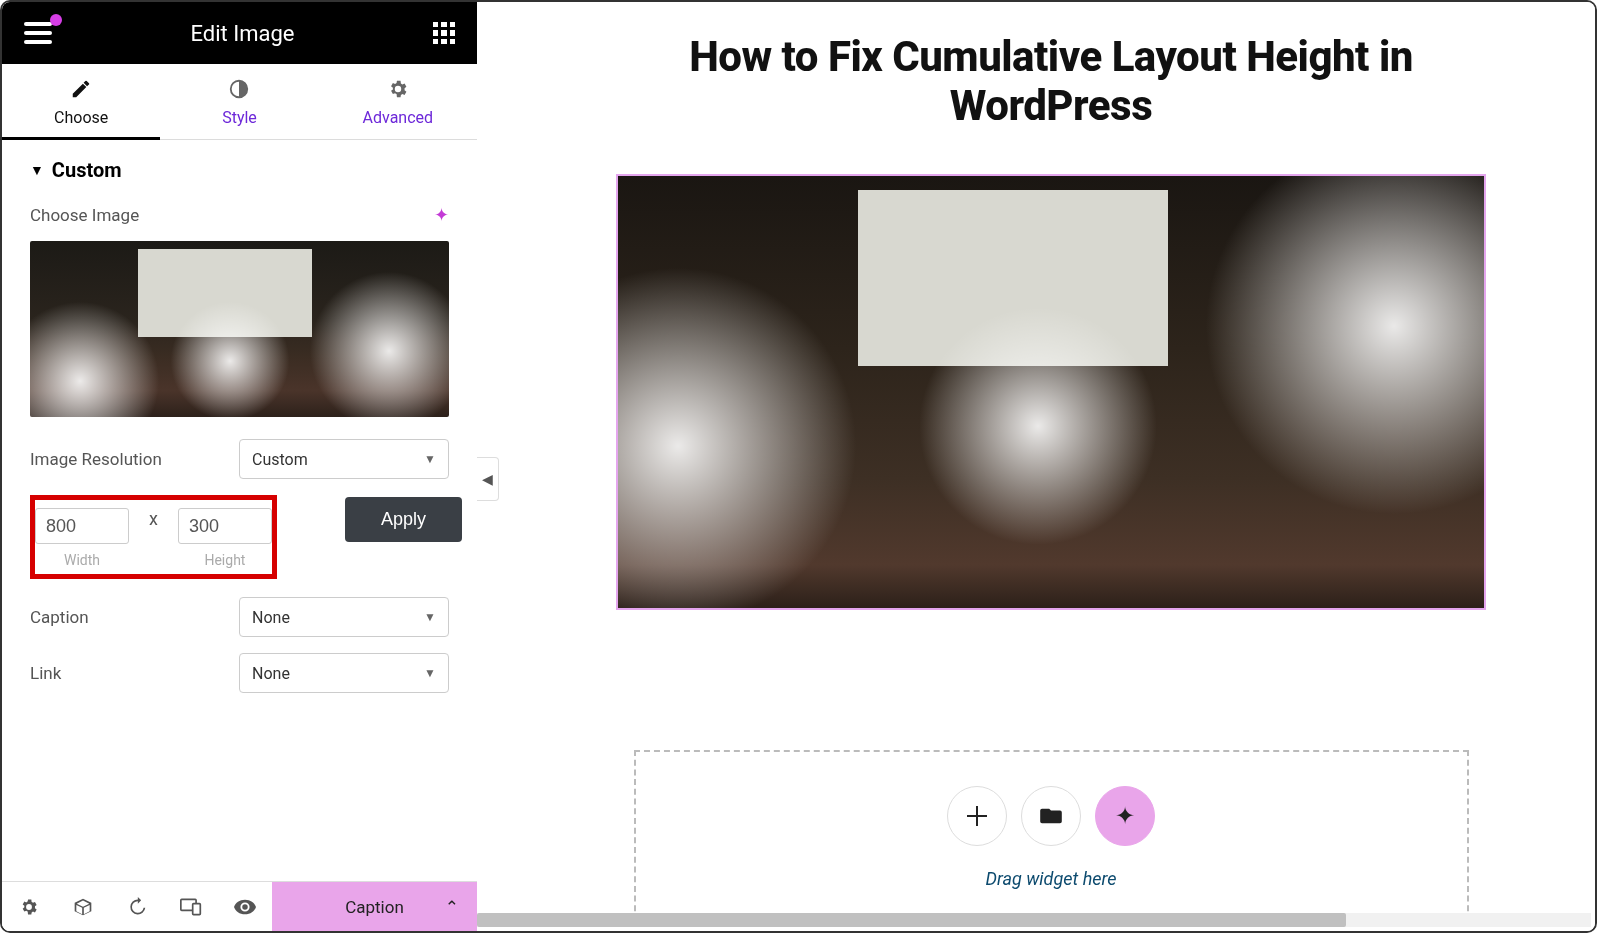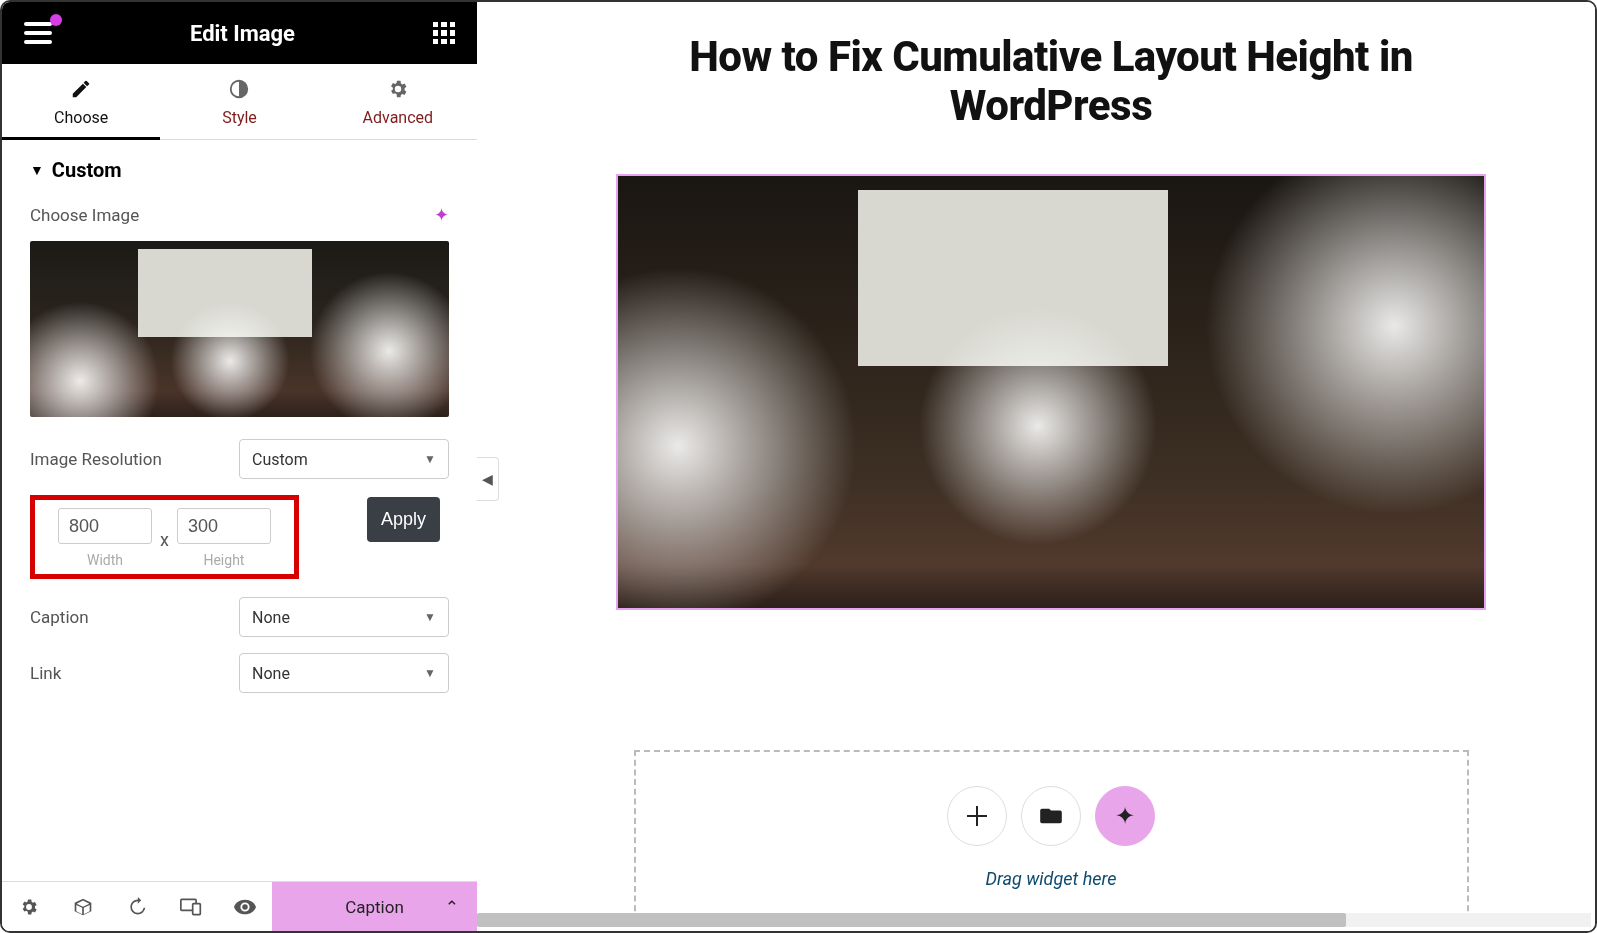--- a/index.html
+++ b/index.html
@@ -2,29 +2,29 @@
 <html><head>
 <meta charset="utf-8">
 <style>
 * { box-sizing: border-box; margin: 0; padding: 0; }
 body { font-family: -apple-system, BlinkMacSystemFont, "Segoe UI", Roboto, sans-serif; width: 1597px; height: 933px; overflow: hidden; background: #fff; border: 2px solid #333; border-radius: 10px; position: relative; }
 .shell { display: flex; height: 100%; }
 
 
 .panel { width: 475px; background: #fff; display: flex; flex-direction: column; position: relative; }
 .panel-header { background: #000; color: #fff; height: 62px; display: flex; align-items: center; justify-content: space-between; padding: 0 22px; }
-.panel-header .title { font-size: 22px; font-weight: 700; flex: 1; text-align: center; }
+.panel-header .title { font-size: 22px; font-weight: 400; flex: 1; text-align: center; }
 .hamburger { width: 28px; height: 22px; display: flex; flex-direction: column; justify-content: space-between; cursor: pointer; position: relative; }
 .hamburger span { display: block; height: 4px; background: #fff; border-radius: 2px; }
 .notif-dot { position: absolute; top: -8px; right: -10px; width: 12px; height: 12px; border-radius: 50%; background: #d63ee6; }
 .grid-icon { width: 22px; height: 22px; display: grid; grid-template-columns: repeat(3,1fr); grid-template-rows: repeat(3,1fr); gap: 3px; cursor: pointer; }
 .grid-icon span { background: #fff; }
 
 .tabs { display: flex; border-bottom: 1px solid #dcdcdc; }
-.tab { flex: 1; text-align: center; padding: 14px 0 12px; font-size: 16px; color: #7f1d1d; cursor: pointer; position: relative; }
+.tab { flex: 1; text-align: center; padding: 14px 0 12px; font-size: 16px; color: #6d28d9; cursor: pointer; position: relative; }
 .tab.active { color: #111; }
 .tab.active::after { content: ""; position: absolute; left: 0; right: 0; bottom: -1px; height: 3px; background: #000; }
 .tab .ticon { display: block; margin: 0 auto 8px; }
 
 .section { padding: 18px 28px 0; overflow-y: auto; flex: 1; }
 .section-header { display: flex; align-items: center; gap: 8px; font-weight: 700; font-size: 20px; margin-bottom: 22px; cursor: pointer; }
 .section-header .caret { font-size: 14px; }
 
 .row { display: flex; align-items: center; justify-content: space-between; margin-bottom: 16px; }
 .row .label { font-size: 17px; color: #555; }
@@ -34,26 +34,26 @@
 .thumb::before { content:""; position:absolute; top:8px; left:108px; width:174px; height:88px; background:#d8d8d0; }
 .thumb .glow { position:absolute; width:160px; height:160px; border-radius:50%; background: radial-gradient(circle,#fff 0%,rgba(255,255,255,0) 70%); opacity:.9; }
 .thumb .g1{ top:60px; left:-30px;} .thumb .g2{ top:30px; right:-20px;} .thumb .g3{ top:60px; left:140px; width:120px; height:120px;}
 
 .select { width: 210px; height: 40px; border: 1px solid #ccc; border-radius: 4px; background: #fff; display:flex; align-items:center; justify-content:space-between; padding:16px 12px; font-size:16px; color:#333; cursor:pointer; }
 .select .chev { color:#666; font-size:12px; }
 
 .help { font-size: 16px; font-style: italic; color: #888; line-height: 1.45; margin: 10px 0 6px; }
 
 .size-row { display: flex; align-items: flex-start; gap: 68px; margin-bottom: 18px; }
-.size-box { border: 5px solid #d60000; padding: 8px 23px 6px; display: flex; align-items: flex-end; gap: 8px; }
+.size-box { border: 5px solid #d60000; padding: 8px 0 6px; display: flex; align-items: flex-start; gap: 20px; }
 .size-col { display: flex; flex-direction: column; align-items: center; }
 .size-col input { width: 94px; height: 36px; border: 1px solid #ccc; border-radius: 3px; font-size: 18px; padding: 0 10px; color: #555; }
 .size-col .sub { font-size: 14px; color: #aaa; margin-top: 8px; }
 .x { font-size: 18px; color: #555; padding-bottom: 18px; }
-.apply { background:#3a3f45; color:#fff; border:none; border-radius:4px; padding:12px 14px; font-size:18px; cursor:pointer; margin-top: 2px; }
+.apply { background:#3a3f45; color:#fff; border:none; border-radius:4px; padding:12px 36px; font-size:18px; cursor:pointer; margin-top: 2px; }
 
 
 .panel-footer { height: 50px; display:flex; align-items:stretch; border-top:1px solid #ddd; background:#fff; }
 .ftool { flex: 0 0 54px; display:flex; align-items:center; justify-content:center; color:#555; cursor:pointer; }
 .publish-bar { flex:1; background:#e9a5ea; display:flex; align-items:center; justify-content:center; gap:60px; cursor:pointer; position:relative; }
 .publish-bar span { font-size:17px; color:#222; }
 .publish-bar .up { position:absolute; right:18px; color:#222; }
 
 
 .canvas { flex:1; position:relative; overflow:hidden; background:#fff; }

